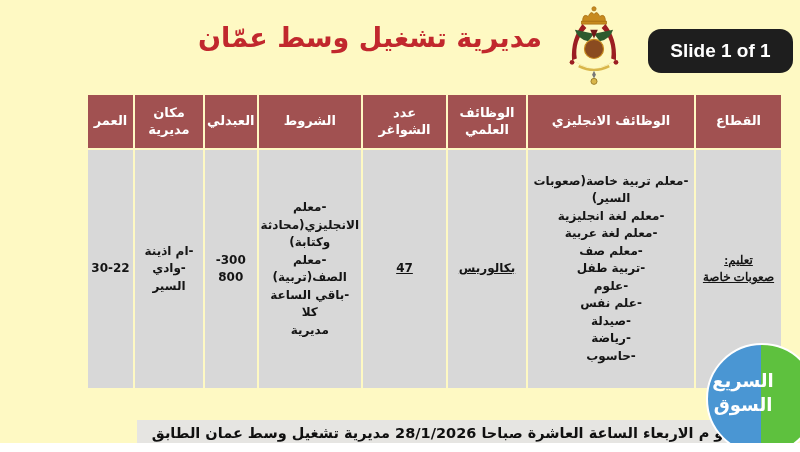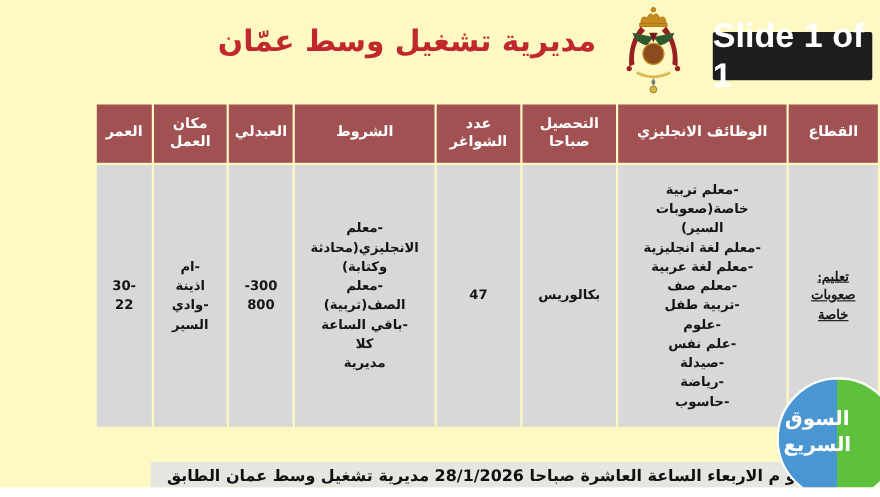--- a/index.html
+++ b/index.html
@@ -8,41 +8,41 @@
     background:#fef9c3;font-family:"DejaVu Sans",sans-serif;
   }
   
   .page-title{
     position:absolute;left:120px;top:22px;width:500px;text-align:center;
     font-size:27px;font-weight:bold;color:var(--title_red);direction:rtl;
   }
   .emblem{position:absolute;left:545px;top:5px;}
   .slide-badge{
     position:absolute;left:648px;top:29px;width:145px;height:44px;
-    background:var(--badge_bg);border-radius:2px;color:#fff;
+    background:var(--badge_bg);border-radius:13px;color:#fff;
     display:flex;align-items:center;justify-content:center;
-    font-family:"Liberation Sans",sans-serif;font-weight:bold;font-size:31px;
+    font-family:"Liberation Sans",sans-serif;font-weight:bold;font-size:19px;
   }
   
   .tbl-wrap{position:absolute;left:86px;top:93px;}
   table.jobs{direction:rtl;border-collapse:separate;border-spacing:2px;table-layout:fixed;}
   table.jobs th{
     background:var(--header_bg);color:#fff;font-weight:bold;font-size:13px;
     height:53px;text-align:center;vertical-align:middle;padding:0 2px;line-height:1.25;
   }
   table.jobs td{
     background:var(--cell_bg);color:#151515;font-weight:bold;font-size:12px;
-    height:238px;text-align:center;vertical-align:middle;padding:0 14px;line-height:17.5px;margin-left:16px;
+    height:238px;text-align:center;vertical-align:middle;padding:0 2px;line-height:17.5px;margin-left:16px;
   }
   col.c-sector{width:85px}col.c-jobs{width:166px}col.c-edu{width:78px}
   col.c-vac{width:83px}col.c-cond{width:85px}col.c-sal{width:51px}
   col.c-work{width:68px}col.c-age{width:45px}
   .cell-sector{font-size:13px;}
   .cell-sector .ln{text-decoration:underline;font-family:Liberation Serif, serif;}
-  .cell-edu,.cell-vac{font-size:13px;}
+  .cell-edu,.cell-vac{font-size:13px;text-decoration:underline;}
   .ltr,.ltr-lines .ln{direction:ltr;unicode-bidi:isolate;}
   
   .footer-note{
     position:absolute;left:137px;top:420px;width:621px;height:60px;
     background:var(--strip_bg);direction:rtl;text-align:center;color:#101010;
     font-weight:bold;font-size:14.5px;line-height:19px;padding-top:4px;box-sizing:border-box;
   }
   
   .fast-market{
     position:absolute;left:706px;top:343px;width:112px;height:112px;border-radius:50%;
@@ -94,25 +94,25 @@
           <col class="c-vac">
         <col class="c-cond">
           <col class="c-sal">
           <col class="c-work">
           <col class="c-age">
       </colgroup>
       <thead>
         <tr>
           <th>القطاع</th>
           <th>الوظائف الانجليزي</th>
-          <th>التحصيل صباحا</th>
+          <th>الوظائف العلمي</th>
           <th>عدد الشواغر</th>
           <th>الشروط</th>
           <th>العبدلي</th>
-          <th>مكان العمل</th>
+          <th>مكان مديرية</th>
           <th>العمر</th>
         </tr>
       </thead>
       <tbody>
         <tr>
           <td class="cell-sector">
               <div class="ln">تعليم:</div>
               <div class="ln">صعوبات خاصة</div>
             </td>
           <td class="cell-jobs">
@@ -153,18 +153,18 @@
     </table>
   </div>
 
   <div class="footer-note">
     <div>• يو م الاربعاء الساعة العاشرة صباحا 28/1/2026 مديرية تشغيل وسط عمان الطابق الرابع /العبدلي مقابل</div>
 
   </div>
 
   <div class="fast-market">
     <div class="wm-text">
+      <div>السريع</div>
       <div>السوق</div>
-      <div>السريع</div>
     </div>
   </div>
 
 </div>
 
 </body></html>

